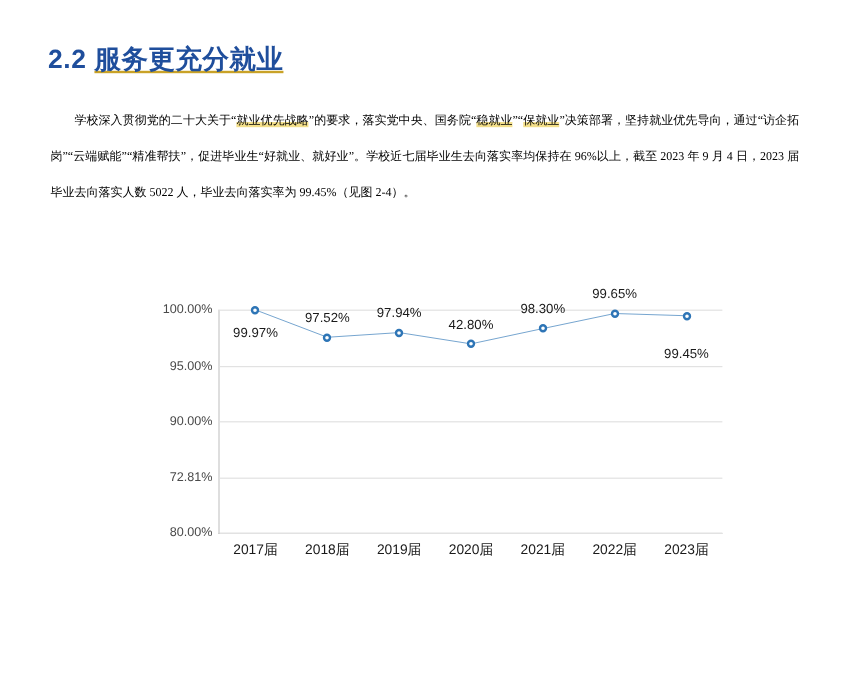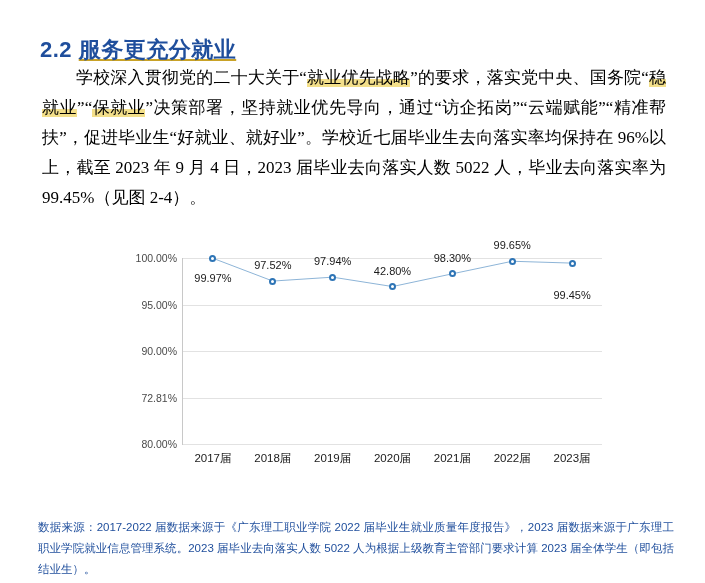--- a/index.html
+++ b/index.html
@@ -36,23 +36,23 @@
   }
   .section-heading .underline-part {
     text-decoration: underline;
     text-decoration-color: #C9A227;
     text-underline-offset: 2px;
   }
   
   .body-par {
     position: absolute;
     left: 42px;
-    top: 46px;
+    top: 76px;
     width: 624px;
-    font-size: 17px;
+    font-size: 10px;
     line-height: 30px;
     text-align: justify;
     text-justify: inter-ideograph;
     text-indent: 2em;
     color: #000;
   }
   .hl {
     background: linear-gradient(to top, #F3DF8A 0 42%, rgba(255,255,255,0) 42% 100%);
   }
   
@@ -194,15 +194,14 @@
         <div class="pt" style="left: 64.2857%; top: 8.5%; border-color: rgb(46, 117, 182); background: rgb(255, 255, 255);"></div>
         <div class="dlabel" style="left: 64.2857%; top: calc(8.5% - 16px);">98.30%</div>
         <div class="pt" style="left: 78.5714%; top: 1.75%; border-color: rgb(46, 117, 182); background: rgb(255, 255, 255);"></div>
         <div class="dlabel" style="left: 78.5714%; top: calc(1.75% - 16px);">99.65%</div>
         <div class="pt" style="left: 92.8571%; top: 2.75%; border-color: rgb(46, 117, 182); background: rgb(255, 255, 255);"></div>
         <div class="dlabel" style="left: 92.8571%; top: calc(2.75% - 16px); margin-top: 48px;">99.45%</div>
       </div>
   </div>
 
 
-  <div class="source-note">数据来源：2017-2022 届数据来源于《广东理工职业学院 2022 届毕业生就业质量年度报告》，2023 届数据来源于广东理工职业学院就业信息管理系统。2023 届毕业去向落实人数 5022 人为根据上级教育主管部门要求计算 2023 届全体学生（即包括结业生）。</div>
 
 </div>
 
 </body></html>

